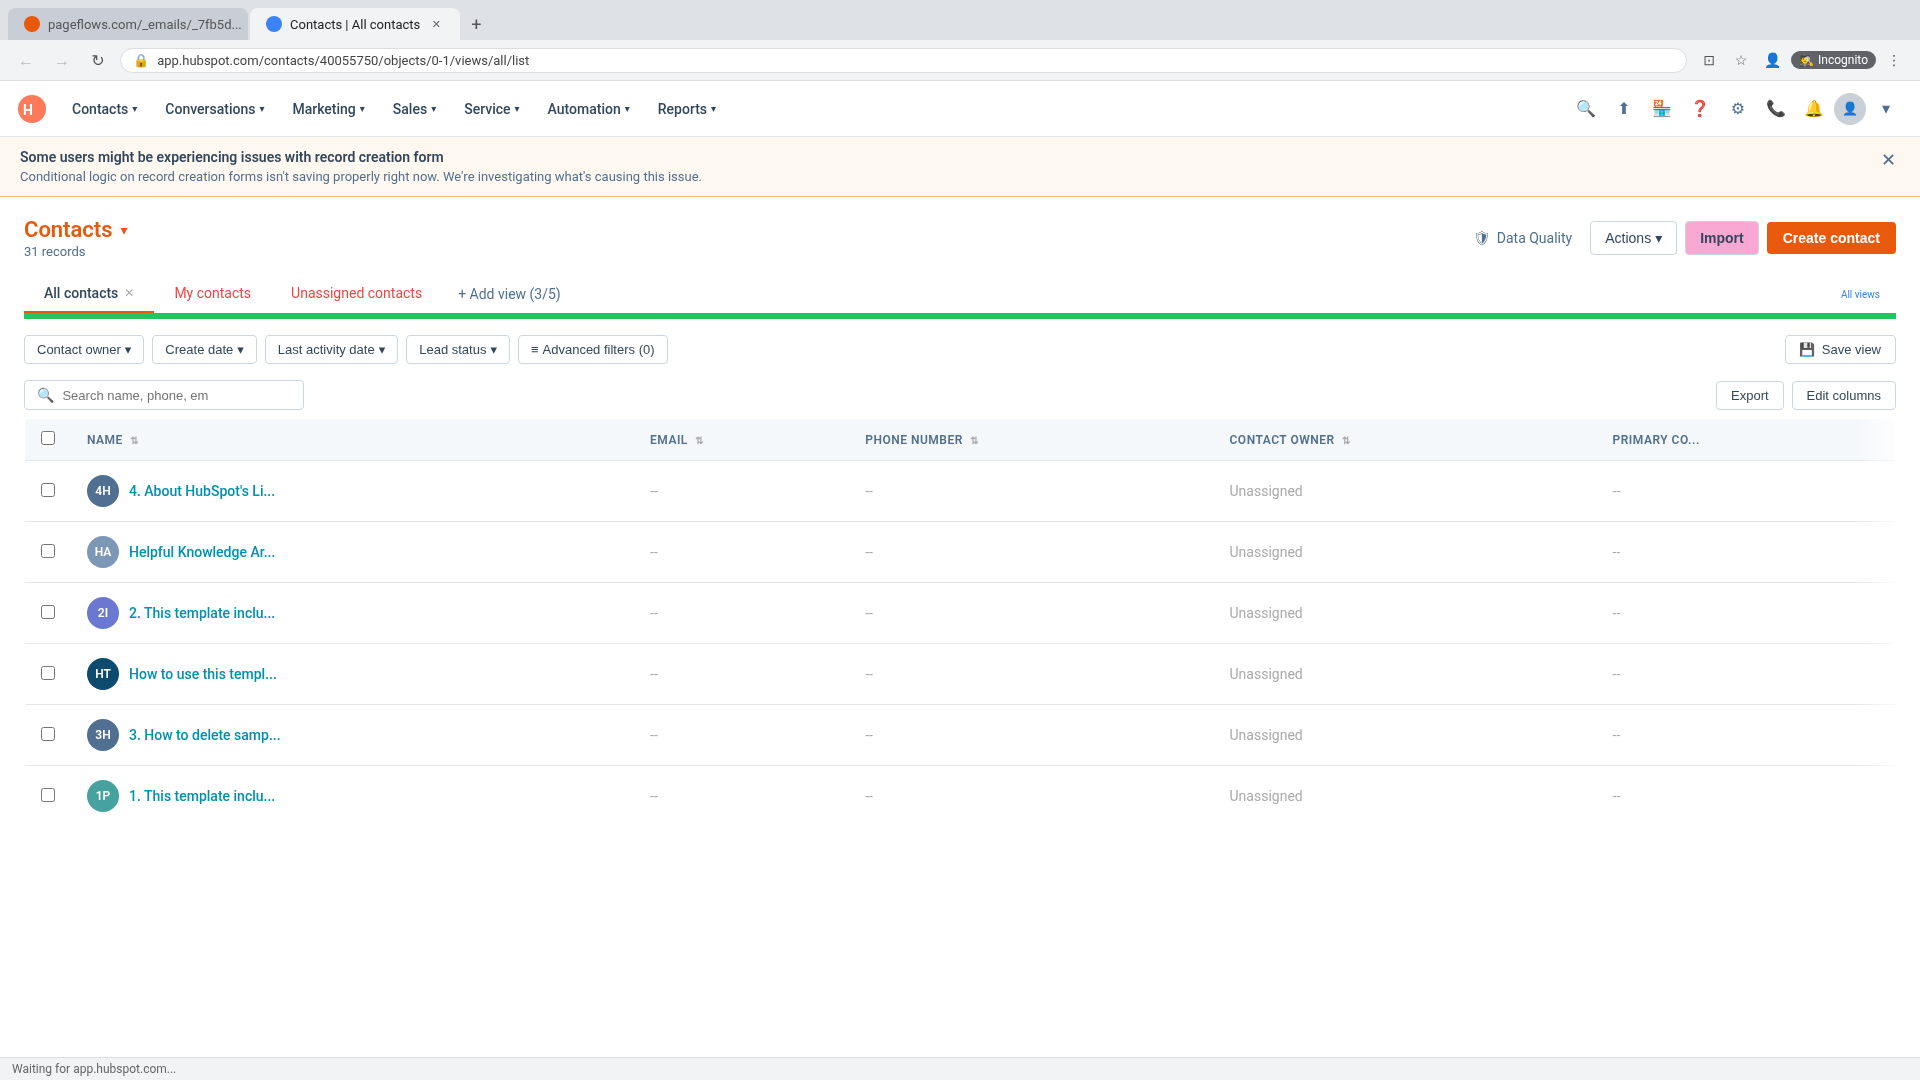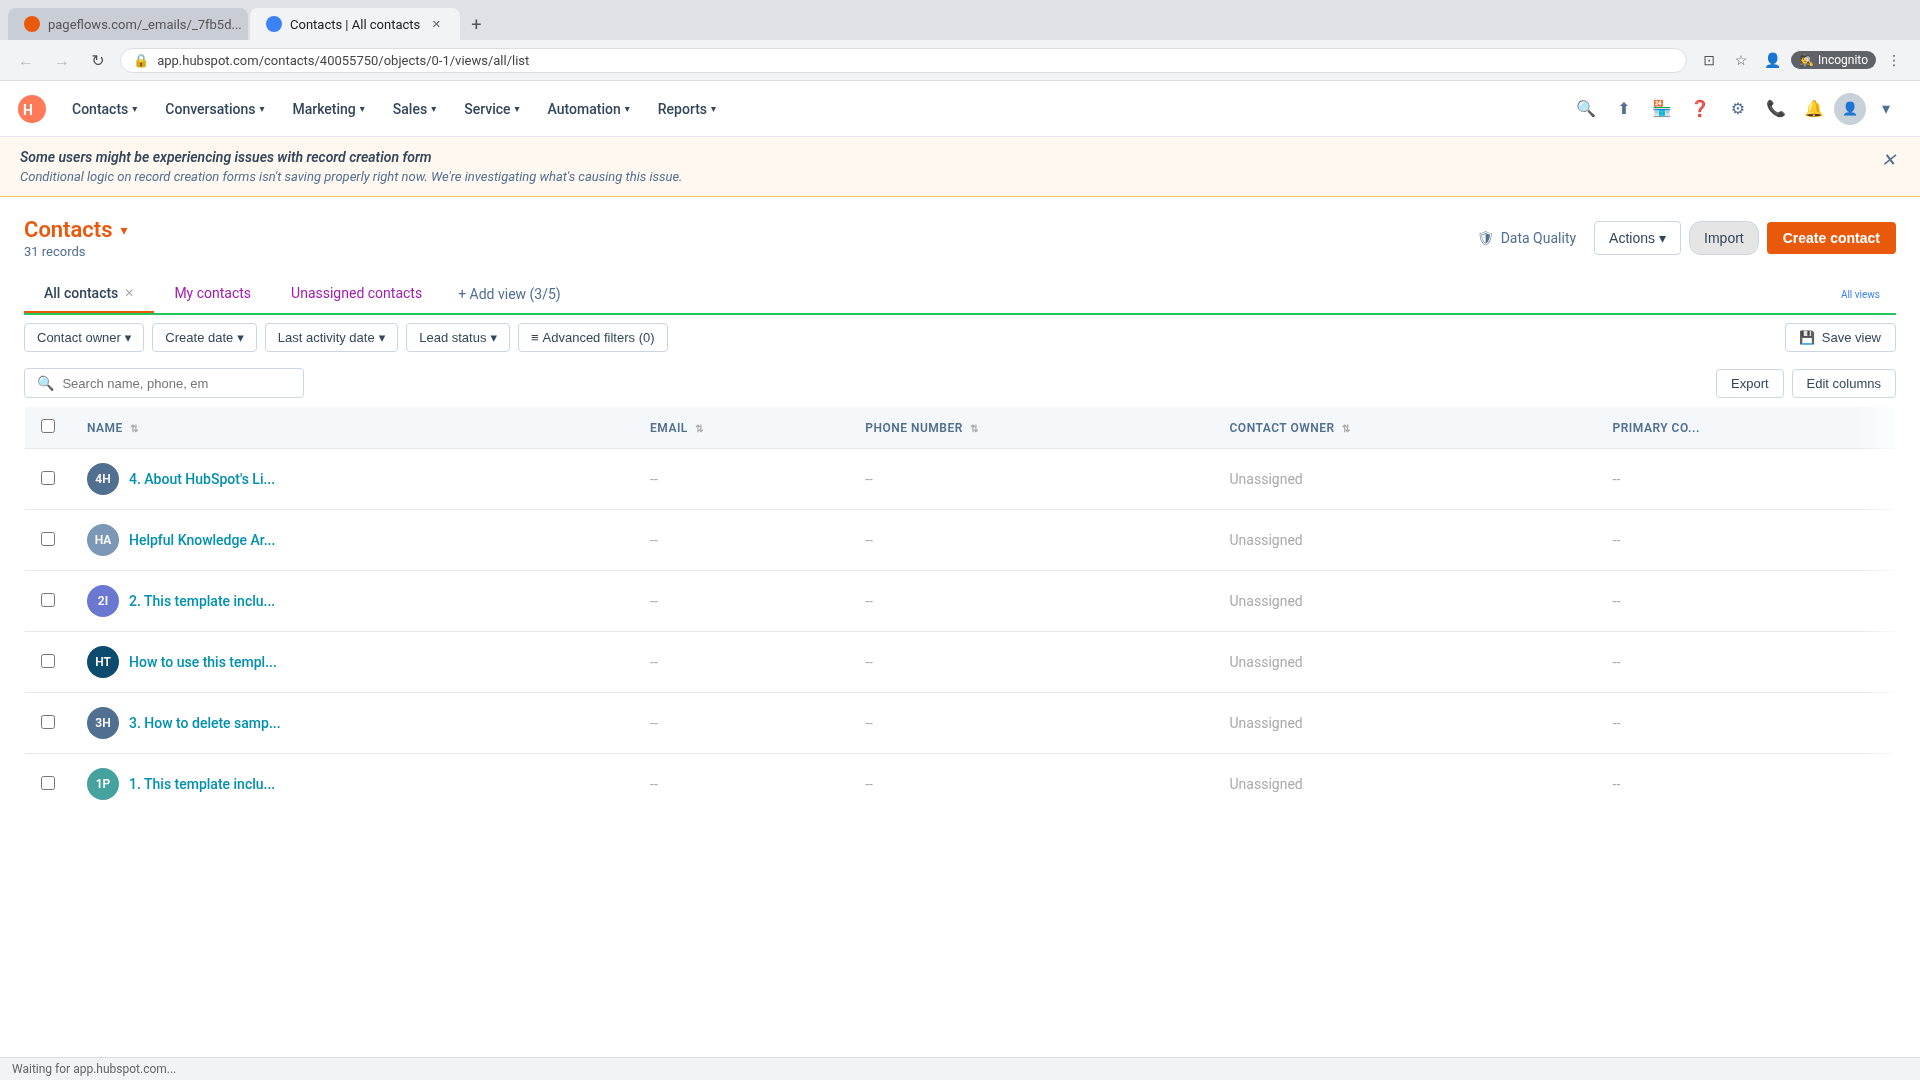--- a/index.html
+++ b/index.html
@@ -30,45 +30,45 @@
     
     .top-nav { display: flex; align-items: center; height: 56px; padding: 0 16px; border-bottom: 1px solid #e5e8eb; background: white; gap: 4px; }
     .hubspot-logo { width: 32px; height: 32px; margin-right: 8px; display: flex; align-items: center; justify-content: center; }
     .nav-item { display: flex; align-items: center; gap: 4px; padding: 8px 12px; border-radius: 4px; cursor: pointer; font-size: 14px; color: #33475b; font-weight: 500; white-space: nowrap; }
     .nav-spacer { flex: 1; }
     .nav-icons { display: flex; align-items: center; gap: 2px; }
     .nav-icon-btn { width: 36px; height: 36px; display: flex; align-items: center; justify-content: center; border-radius: 50%; cursor: pointer; color: #516f90; font-size: 16px; }
     .nav-avatar { width: 32px; height: 32px; border-radius: 50%; background: #c8d0d8; display: flex; align-items: center; justify-content: center; font-size: 13px; color: #516f90; cursor: pointer; }
 
     
-    .banner { background: #fff8f0; border-bottom: 1px solid #f5c26b; padding: 12px 20px; display: flex; justify-content: space-between; align-items: flex-start; font-style: italic; }
+    .banner { background: #fff8f0; border-bottom: 1px solid #f5c26b; padding: 12px 20px; display: flex; justify-content: space-between; align-items: flex-start; }
     .banner-content { }
     .banner-title { font-weight: 600; font-size: 14px; color: #33475b; margin-bottom: 4px; }
     .banner-desc { font-size: 13px; color: #516f90; }
     .banner-close { cursor: pointer; color: #516f90; font-size: 18px; padding: 0 4px; }
 
     
     .page { padding: 20px 24px; }
 
     
     .page-header { display: flex; align-items: center; justify-content: space-between; margin-bottom: 16px; }
     .page-title-area { display: flex; flex-direction: column; }
     .page-title { display: flex; align-items: center; gap: 8px; }
     .page-title h1 { font-size: 22px; font-weight: 600; color: #e8590c; cursor: pointer; }
     .page-title-caret { color: #e8590c; cursor: pointer; }
     .record-count { font-size: 13px; color: #516f90; margin-top: 2px; }
     .header-actions { display: flex; align-items: center; gap: 8px; }
     .data-quality-btn { display: flex; align-items: center; gap: 6px; color: #516f90; font-size: 14px; cursor: pointer; padding: 6px 10px; border-radius: 4px; }
     .actions-btn { display: flex; align-items: center; gap: 4px; padding: 8px 14px; border: 1px solid #cbd6e2; border-radius: 4px; background: white; cursor: pointer; font-size: 14px; color: #33475b; font-weight: 400; }
-    .import-btn { padding: 8px 14px; border: 1px solid #cbd6e2; border-radius: 12px; background: #e5e5e5; cursor: pointer; font-size: 14px; color: #33475b; font-weight: 400; }
+    .import-btn { padding: 8px 14px; border: 1px solid #cbd6e2; border-radius: 4px; background: #f9a8d4; cursor: pointer; font-size: 14px; color: #33475b; font-weight: 700; }
     .create-contact-btn { padding: 8px 16px; border-radius: 4px; background: #e8590c; border: none; cursor: pointer; font-size: 14px; color: white; font-weight: 600; }
 
     
-    .views-bar { display: flex; align-items: center; gap: 0; margin-bottom: 8px; border-bottom: 2px solid #22c55e; }
-    .view-tab { padding: 10px 20px; cursor: pointer; font-size: 14px; color: #a21caf; border-bottom: 2px solid transparent; display: flex; align-items: center; gap: 6px; white-space: nowrap; }
+    .views-bar { display: flex; align-items: center; gap: 0; margin-bottom: 16px; border-bottom: 6px solid #22c55e; }
+    .view-tab { padding: 10px 20px; cursor: pointer; font-size: 14px; color: #ef4444; border-bottom: 2px solid transparent; display: flex; align-items: center; gap: 6px; white-space: nowrap; }
     .view-tab.active { color: #33475b; border-bottom: 2px solid #e8590c; font-weight: 500; }
     .view-tab-close { font-size: 12px; color: #aaa; }
     .add-view-btn { display: flex; align-items: center; gap: 4px; padding: 10px 16px; cursor: pointer; font-size: 14px; color: #516f90; white-space: nowrap; }
     .all-views-btn { margin-left: auto; padding: 10px 16px; cursor: pointer; font-size: 10px; color: #3b82f6; font-weight: 400; }
 
     
     .filters-bar { display: flex; align-items: center; gap: 8px; margin-bottom: 16px; flex-wrap: wrap; }
     .filter-btn { display: flex; align-items: center; gap: 4px; padding: 6px 12px; border: 1px solid #cbd6e2; border-radius: 4px; background: white; cursor: pointer; font-size: 13px; color: #33475b; }
     .filter-divider { flex: 1; }
     .save-view-btn { display: flex; align-items: center; gap: 6px; padding: 6px 14px; border: 1px solid #cbd6e2; border-radius: 4px; background: white; cursor: pointer; font-size: 13px; color: #33475b; }

